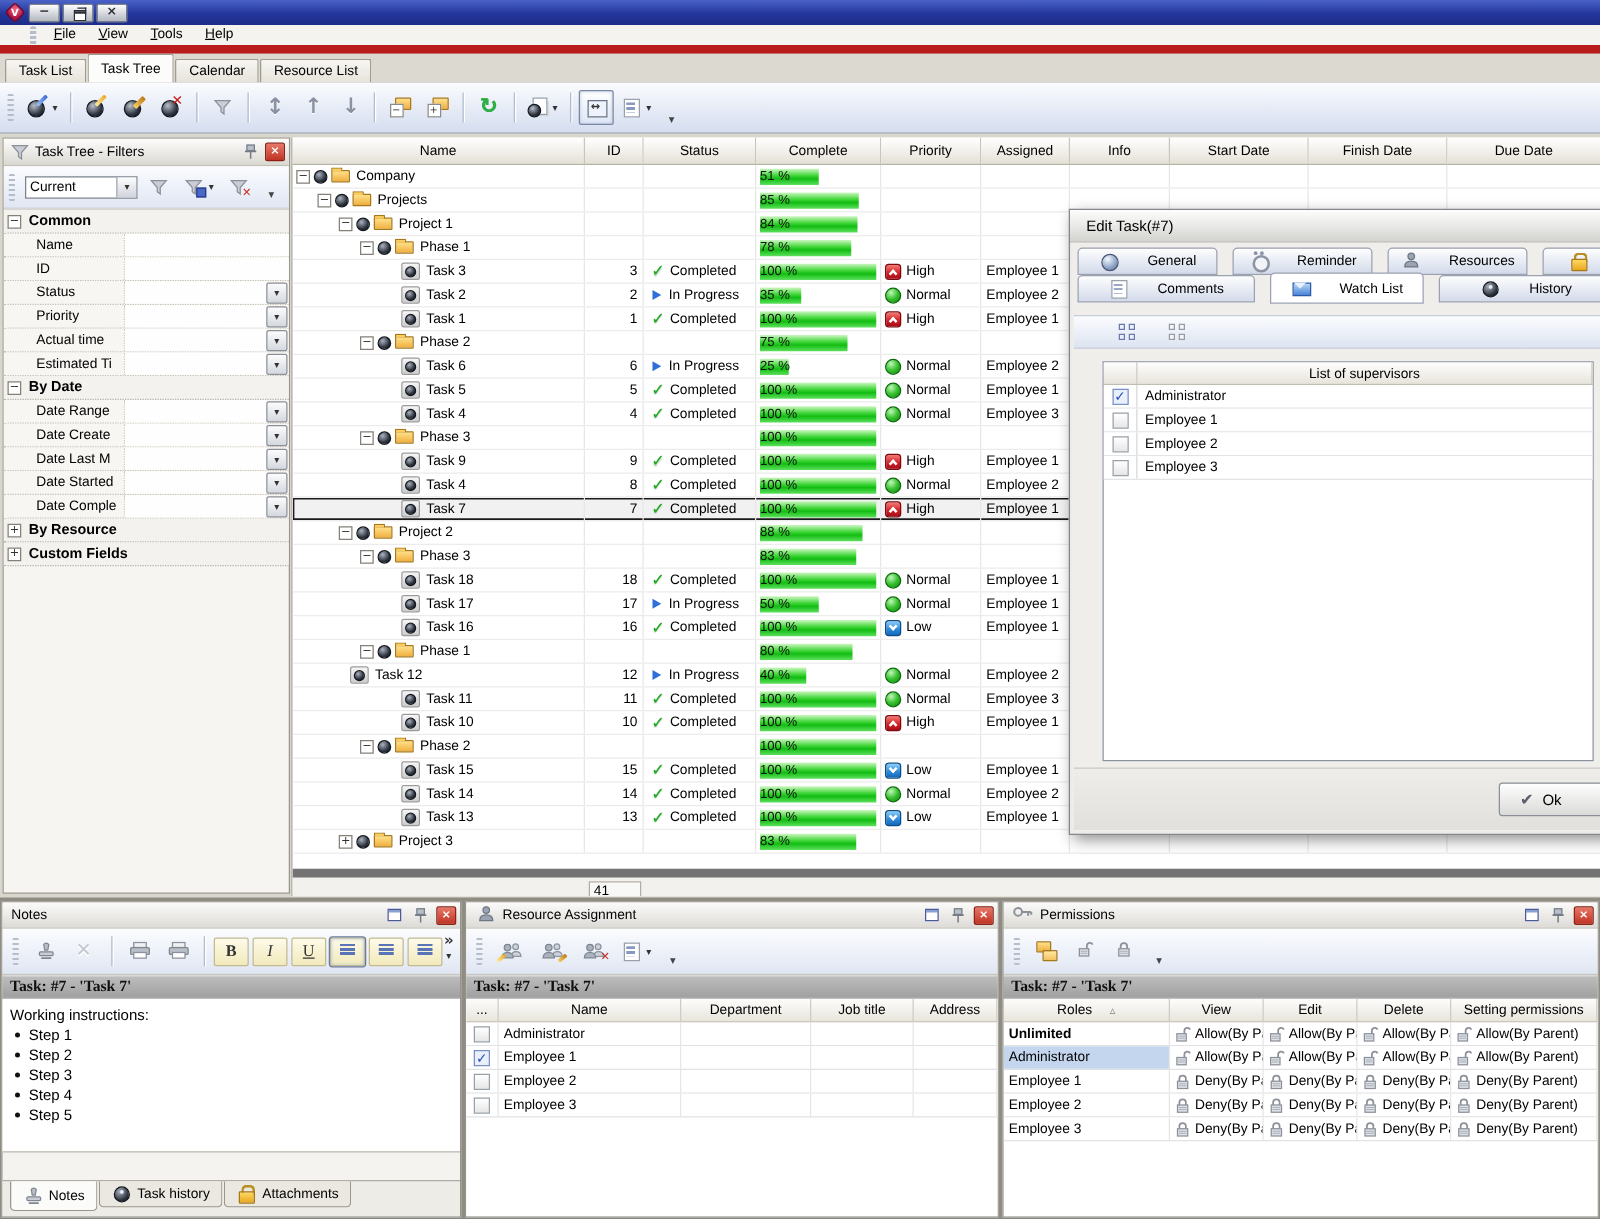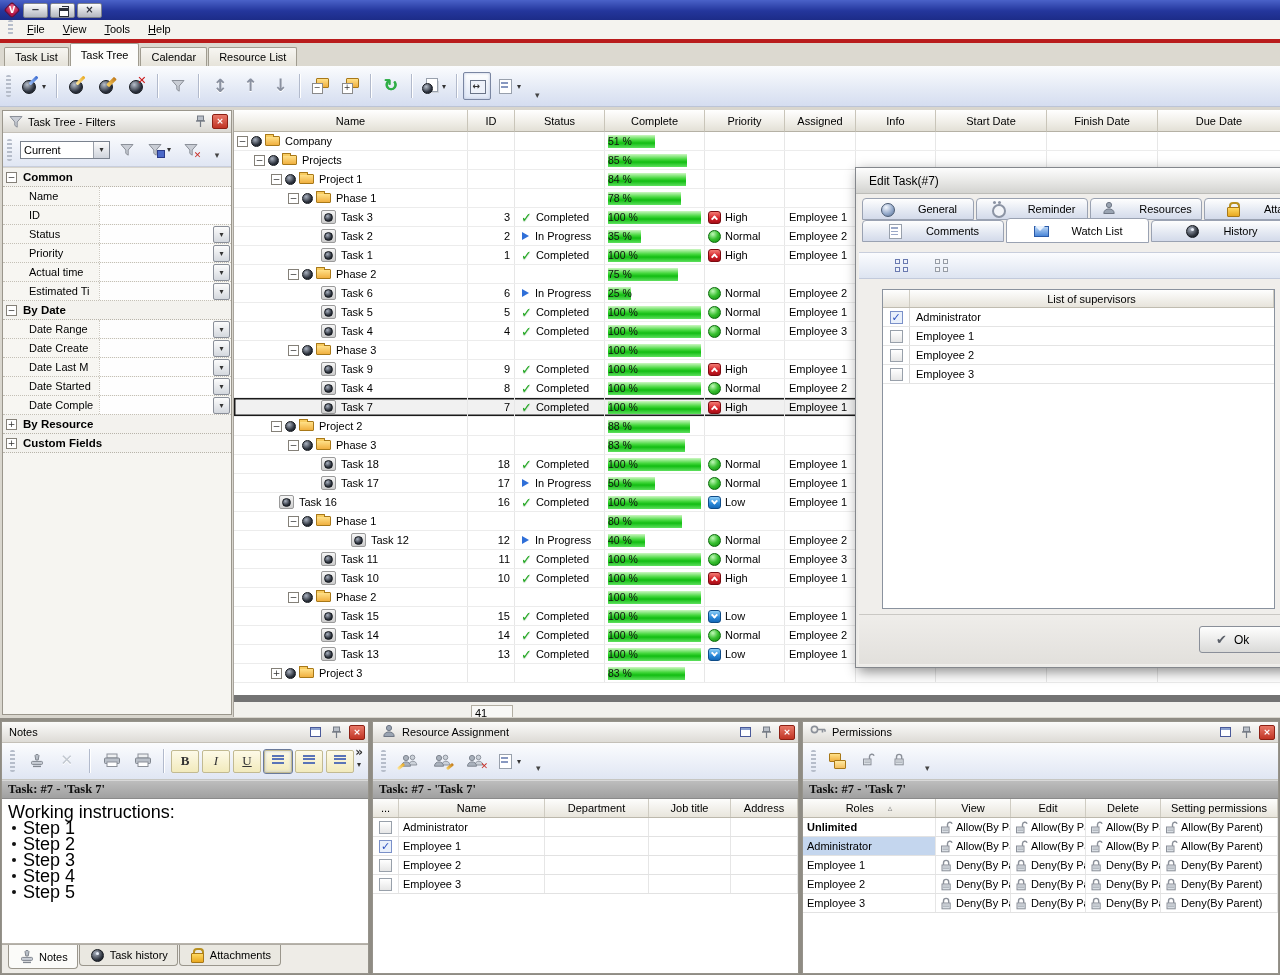--- a/index.html
+++ b/index.html
@@ -13,21 +13,21 @@
   background:radial-gradient(circle at 35% 30%,#f26a8a,#b01040 75%);border:1px solid #700a28;flex:none;position:relative}
 .logo i{position:absolute;inset:0;transform:rotate(-45deg);font:bold 8px/11px "DejaVu Sans";color:#fff;text-align:center;font-style:normal}
 .title-text{font-weight:bold;font-size:11px;text-shadow:1px 1px 1px rgba(0,0,0,.5);flex:1;white-space:nowrap;overflow:hidden}
 .win-controls{display:flex;gap:2px}
 .wc{width:25px;height:15px;border:1px solid #7d828c;border-radius:2px;
   background:linear-gradient(180deg,#fdfdfd,#cfd2d8 60%,#b4b8c0);display:flex;align-items:center;justify-content:center;
   font:bold 10px/1 "DejaVu Sans",sans-serif;color:#2a2e38;position:relative}
 .wc-restore::before{content:"";position:absolute;left:8px;top:4px;width:8px;height:7px;border:1px solid #2a2e38;background:#fff;box-shadow:inset 0 2px 0 #2a2e38}
 .wc-restore::after{content:"";position:absolute;left:11px;top:2px;width:6px;height:5px;border:1px solid #2a2e38;border-bottom:none;border-left:none}
 
-.menubar{position:absolute;left:0;top:20px;width:1280px;height:23px;background:#f4f3ef;border-bottom:4px solid #b91c1c;display:flex;align-items:flex-start;padding-left:8px}
+.menubar{position:absolute;left:0;top:20px;width:1280px;height:23px;background:#f4f3ef;border-bottom:7px solid #b91c1c;display:flex;align-items:flex-end;padding-left:24px}
 .menu-item{padding:3px 9px;cursor:default}
 .menu-item u{text-decoration:underline}
 .grip{width:5px;height:22px;margin-right:5px;background:repeating-linear-gradient(180deg,#b6bdca 0 2px,transparent 2px 4px);border-radius:2px;flex:none}
 .menubar .grip{height:15px}
 
 .tabbar{position:absolute;left:0;top:43px;width:1280px;height:23px;background:#dcd9d0;display:flex;align-items:flex-end;padding-left:4px}
 .vtab{height:19px;margin:0 1px 0 0;padding:0 10px;background:linear-gradient(180deg,#f7f6f2,#e6e3da);
   border:1px solid #a09c90;border-bottom:none;border-radius:2px 2px 0 0;display:flex;align-items:center}
 .vtab.active{height:23px;background:#fcfcfb;position:relative;z-index:2}
 
@@ -139,21 +139,21 @@
 .tree-footer{position:absolute;left:0;right:0;bottom:0;height:22px;background:#f2f1ed;border-top:7px solid #737373}
 .count-box{position:absolute;left:237px;top:3px;width:42px;height:16px;background:#f8f8f6;border:1px solid #b2aea2;padding-left:3px;line-height:14px}
 
 .dialog{position:absolute;left:855px;top:167px;width:440px;height:501px;background:#f0eeeb;border:1px solid #84878c;
   box-shadow:inset 0 0 0 2px #ecebe8,3px 4px 12px rgba(0,0,0,.45);z-index:10}
 .dlg-title{height:26px;background:linear-gradient(180deg,#fdfdfd,#e9e9e7 50%,#d3d3d0);border-bottom:1px solid #bcbcb8;display:flex;align-items:center;padding-left:13px;font-size:12px}
 .dlg-tabs{position:absolute;left:6px;display:flex}
 .dlg-tabs.row1{top:30px}
 .dlg-tabs.row2{top:52px}
 .dtab{height:22px;display:flex;align-items:center;justify-content:center;gap:22px;padding:0 8px;
-  background:linear-gradient(180deg,#fefefe,#e3e8f2 60%,#d3daea);border:1px solid #9aa2b2;border-radius:4px 4px 0 0;margin-right:2px;overflow:hidden}
+  background:linear-gradient(180deg,#fefefe,#e3e8f2 60%,#d3daea);border:1px solid #9aa2b2;border-radius:4px 4px 0 0;margin-right:12px;overflow:hidden}
 .dtab.active{background:#fff;height:25px;position:relative;z-index:3;margin-top:-2px}
 .dlg-toolbar{position:absolute;left:3px;right:3px;top:84px;height:27px;background:linear-gradient(180deg,#fbfcfe,#dde4f1);
   border-top:1px solid #c8cedc;border-bottom:1px solid #c2cadb;display:flex;align-items:center;padding-left:28px;gap:12px}
 .gridic{position:relative;width:13px;height:13px}
 .gridic i{position:absolute;width:5px;height:5px;border:1px solid #6a7ab0;background:#eef2fc}
 .gridic.gray i{border-color:#969ca6;background:#f4f5f7}
 .gridic i:nth-child(2){left:8px}.gridic i:nth-child(3){top:8px}.gridic i:nth-child(4){left:8px;top:8px}
 .dlg-list{position:absolute;left:26px;top:121px;width:393px;height:320px;border:1px solid #8a929e;background:#fff}
 .sup-head{display:grid;grid-template-columns:27px 1fr;height:18px;background:linear-gradient(180deg,#fefefe,#e7e4db);border-bottom:1px solid #c0bcb0}
 .sup-head div{border-right:1px solid #cfccc2;display:flex;align-items:center;justify-content:center;overflow:hidden}
@@ -181,21 +181,21 @@
 .fmt{width:25px;height:23px;border:1px solid #c2ba92;background:linear-gradient(180deg,#fdfae8,#f2eabc);display:flex;align-items:center;justify-content:center;border-radius:2px}
 .fmt-txt{font-family:"Liberation Serif",serif;font-size:13px;color:#333}
 .fmt-b .fmt-txt{font-weight:bold}
 .fmt-i .fmt-txt{font-style:italic}
 .fmt-u .fmt-txt{text-decoration:underline}
 .fmt.tb-active{outline:1px solid #6a7a9a;outline-offset:0;background:linear-gradient(180deg,#fdfae8,#f2eabc)}
 .ovf{position:absolute;right:5px;top:3px;font:bold 12px/12px "DejaVu Sans";color:#333}
 .ovf2{position:absolute;right:7px;top:17px;font-size:8px;color:#333}
 .caption{height:19px;background:linear-gradient(180deg,#bdbdbd,#a0a0a0);border-top:1px solid #d8d8d8;border-bottom:1px solid #8a8a8a;
   display:flex;align-items:center;padding-left:6px;font-family:"Liberation Serif",serif;font-weight:bold;font-size:12.5px;color:#101010}
-.notes-body{height:145px;background:#fff;border-bottom:1px solid #b8b4ac;padding:5px 6px;font-size:18px;line-height:16px;overflow:hidden}
+.notes-body{height:123px;background:#fff;border-bottom:1px solid #b8b4ac;padding:5px 6px;font-size:12px;line-height:16px;overflow:hidden}
 .bullet{display:flex;align-items:center}
 .dot{width:4px;height:4px;border-radius:50%;background:#111;margin:0 7px 0 4px;flex:none}
 .notes-tabs{position:absolute;left:0;right:0;bottom:0;height:29px;background:#eeece7;border-top:1px solid #b0aca4;display:flex;align-items:flex-start;padding:0 0 0 6px}
 .btab{display:flex;align-items:center;gap:4px;padding:0 9px;border:1px solid #9a968c;border-top:none;border-radius:0 0 4px 4px;background:#eae8e1;height:21px;margin-right:1px}
 .btab.active{background:#fbfbf9;height:24px;position:relative;z-index:2}
 
 .grid-head{display:grid;height:19px;background:linear-gradient(180deg,#fdfdfc,#e8e5dc);border-bottom:1px solid #bcb8ac}
 .grid-head div{display:flex;align-items:center;justify-content:center;border-right:1px solid #cfccc2;overflow:hidden;gap:14px}
 .grid-row{display:grid;height:19px;background:#fff;border-bottom:1px solid #e2e2e2}
 .grid-row div{display:flex;align-items:center;padding-left:4px;border-right:1px solid #e6e6e6;overflow:hidden;white-space:nowrap}
@@ -930,21 +930,21 @@
               <span class="pri pri-normal"></span>
               <span>Normal</span>
             </div>
             <div class="tc asc">Employee 1</div>
             <div class="tc"></div>
             <div class="tc"></div>
             <div class="tc"></div>
             <div class="tc"></div>
           </div>
           <div class="tgrid trow">
-            <div class="tc" style="padding-left: 45px;">
+            <div class="tc" style="padding-left: 87px;">
               <span class="clockbtn">
                 <span class="clockdot mini"></span>
               </span>
               <span class="nlabel">Task 16</span>
             </div>
             <div class="tc idc">16</div>
             <div class="tc">
               <span class="st-check">✓</span>
               <span>Completed</span>
             </div>
@@ -982,21 +982,21 @@
               </span>
             </div>
             <div class="tc"></div>
             <div class="tc asc"></div>
             <div class="tc"></div>
             <div class="tc"></div>
             <div class="tc"></div>
             <div class="tc"></div>
           </div>
           <div class="tgrid trow">
-            <div class="tc" style="padding-left: 81px; margin-left: 36px;">
+            <div class="tc" style="padding-left: 46px;">
               <span class="clockbtn">
                 <span class="clockdot mini"></span>
               </span>
               <span class="nlabel">Task 12</span>
             </div>
             <div class="tc idc">12</div>
             <div class="tc">
               <span class="st-play"></span>
               <span>In Progress</span>
             </div>
@@ -1236,21 +1236,21 @@
         <span class="dtab" style="width: 112px;">
           <span class="ic ic-attach-tab"></span>
           <span>Attach</span>
         </span>
       </div>
     <div class="dlg-tabs row2" id="dlg-tabs2">
         <span class="dtab" style="width: 142px;">
           <span class="ic ic-comments-tab"></span>
           <span>Comments</span>
         </span>
-        <span class="dtab active" style="width: 143px;">
+        <span class="dtab active" style="width: 123px;">
           <span class="ic ic-watchlist-tab"></span>
           <span>Watch List</span>
         </span>
         <span class="dtab" style="width: 140px;">
           <span class="ic ic-history-tab"></span>
           <span>History</span>
         </span>
       </div>
     <div class="dlg-toolbar" id="dlg-toolbar">
         <span class="tb-btn">

